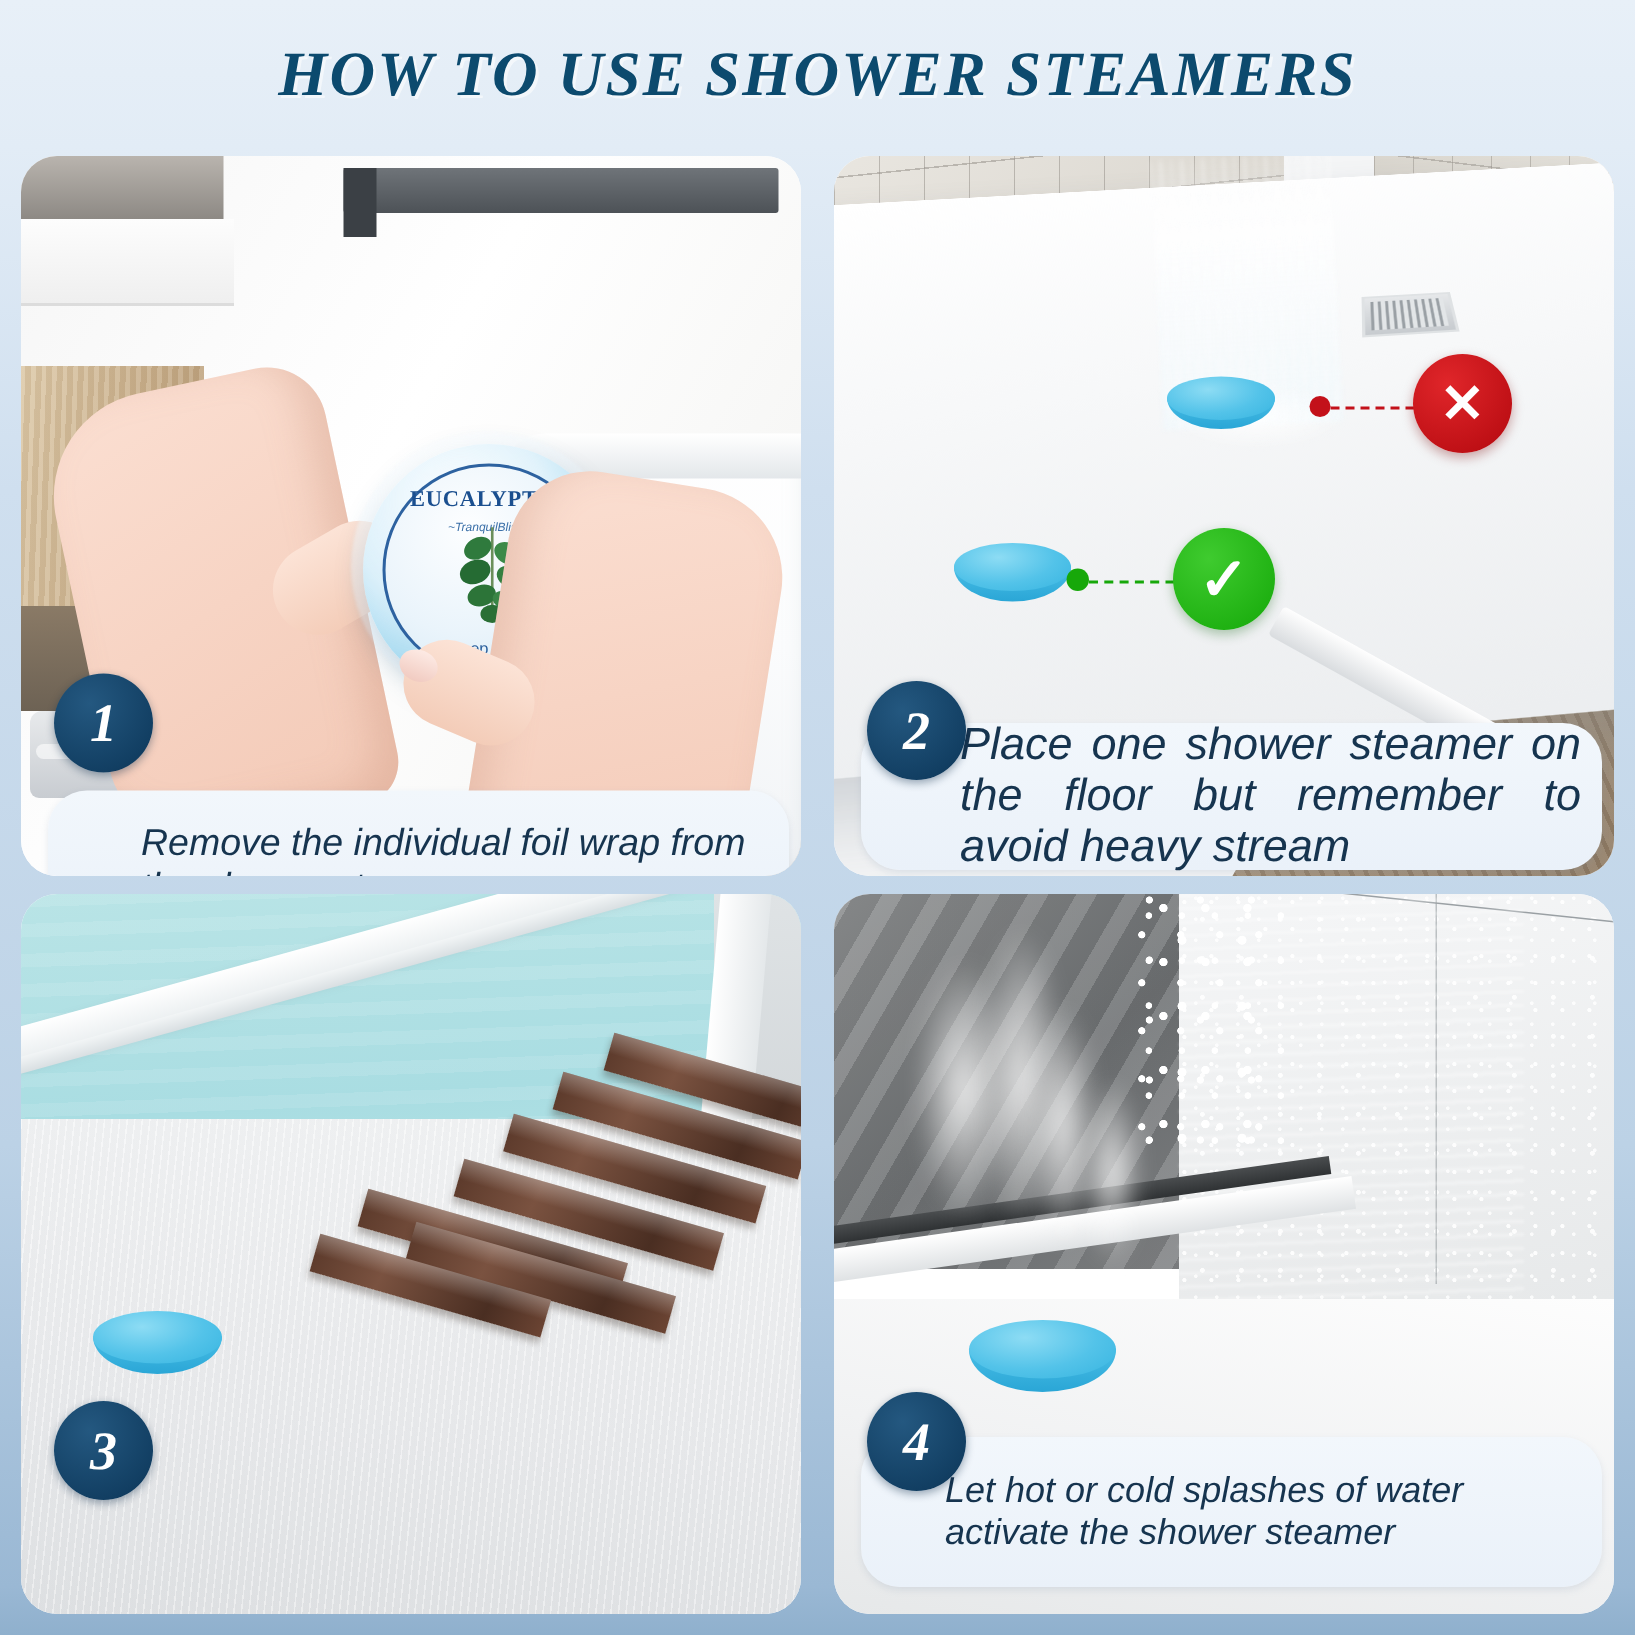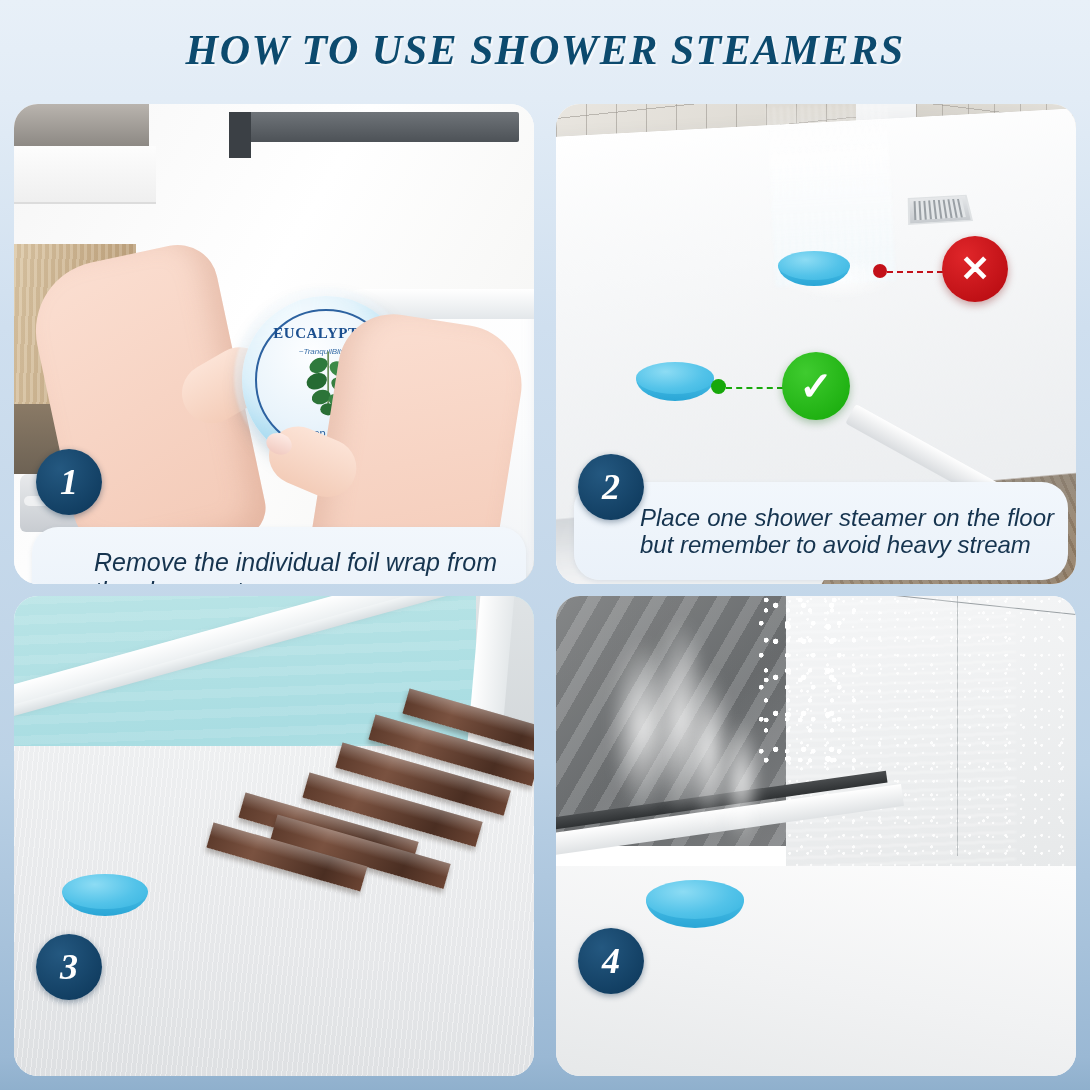--- a/index.html
+++ b/index.html
@@ -420,21 +420,21 @@
   }
 
   
   .p1 .num{ left:22px; top:345px; }
   .p1 .cap{ top:375px; height:100px; padding:0 22px 0 62px;margin-top:48px; }
   .p1 .cap p{ text-align:left; }
 
   
   .p2 .num{ left:22px; top:350px; }
   .p2 .cap{ top:378px; height:98px; padding:0 14px 0 66px; }
-  .p2 .cap p{ text-align:justify; font-size:24px; line-height:1.13; }
+  .p2 .cap p{ text-align:justify; font-size:30px; line-height:1.13; }
 
   
   .p3 .num{ left:22px; top:338px; }
   .p3 .cap{ top:368px; height:100px; padding:0 22px 0 62px; }
   .p3 .cap p{ text-align:center; font-size:25px; }
 
   
   .p4 .num{ left:22px; top:332px; }
   .p4 .cap{ top:362px; height:100px; padding:0 10px 0 56px; }
   .p4 .cap p{ text-align:left; font-size:24px; }
@@ -583,15 +583,18 @@
       <div class="steam" style="left:165px;top:120px;width:40px;height:130px;"></div>
 
       <div class="puck" style="left:90px;top:284px;width:98px;height:54px;">
         <div class="shade"></div>
           <div class="side"></div>
           <div class="top"></div>
       </div>
     </div>
 
     <div class="num">4</div>
+    <div class="cap">
+      <p>Let hot or cold splashes of water activate the shower steamer</p>
+    </div>
   </div>
 
 </div>
 
 </body></html>

